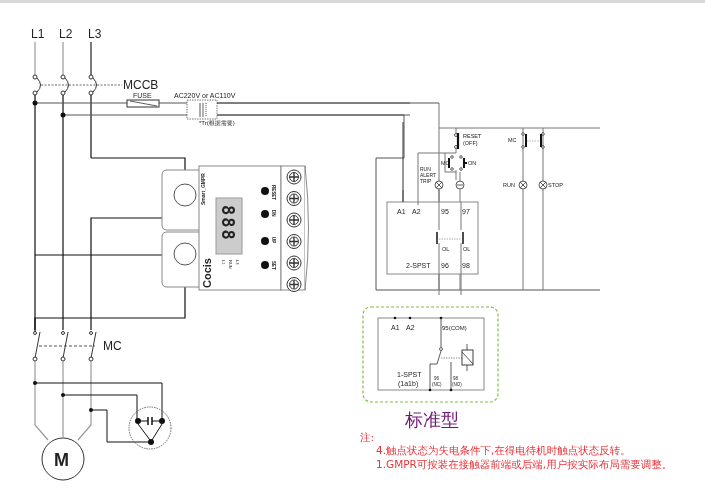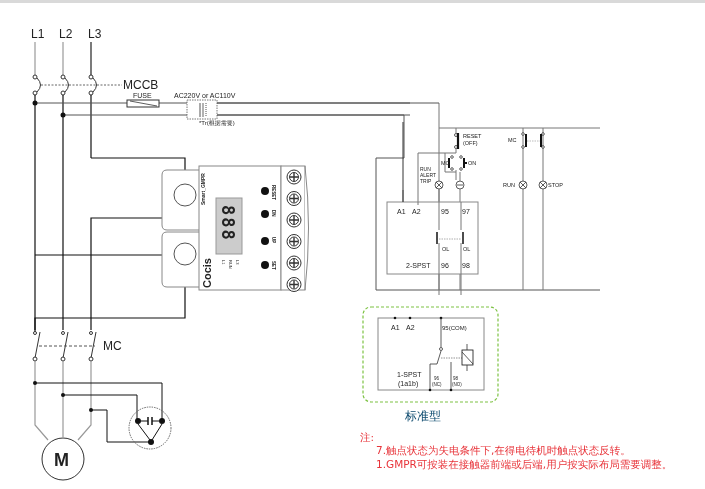--- a/index.html
+++ b/index.html
@@ -1,21 +1,21 @@
 <!DOCTYPE html>
 <html><head>
 <meta charset="utf-8">
 <style>
   html,body{margin:0;padding:0;background:#fff;}
   body{width:705px;height:489px;overflow:hidden;position:relative;font-family:"Liberation Sans",sans-serif;}
   .topbar{position:absolute;left:0;top:0;width:705px;height:3px;background:#d9d9d9;}
   svg{position:absolute;left:0;top:0;}
   .t{font-family:"Liberation Sans",sans-serif;fill:#222;}
   .note{position:absolute;color:#e8343a;font-family:"DejaVu Sans",sans-serif;font-size:10.5px;line-height:14px;white-space:nowrap;}
-  .caption{position:absolute;left:405px;top:408px;font-family:Liberation Sans, sans-serif;font-size:12px;color:#0c4a6e;}
+  .caption{position:absolute;left:405px;top:408px;font-family:Liberation Sans, sans-serif;font-size:18px;color:#701a75;}
 </style>
 </head>
 <body>
 
 <div class="topbar"></div>
 
 <svg width="705" height="489" viewBox="0 0 705 489">
 
   <text class="t" x="31" y="38" font-size="12">L1</text>
   <text class="t" x="59" y="38" font-size="12">L2</text>
@@ -296,14 +296,14 @@
   <text class="t" x="398" y="386" font-size="7">(1a1b)</text>
   <text class="t" x="434" y="380" font-size="4.5">96</text>
   <text class="t" x="432" y="386" font-size="4.5">(NC)</text>
   <text class="t" x="453" y="380" font-size="4.5">98</text>
   <text class="t" x="452" y="386" font-size="4.5">(NO)</text>
 </svg>
 
 <div class="caption">标准型</div>
 
 <div class="note" style="left:360px;top:430px;">注:</div>
-<div class="note" style="left:376px;top:443px;">7.触点状态为失电条件下,在得电待机时触点状态反转。</div>
+<div class="note" style="left:376px;top:443px;">4.触点状态为失电条件下,在得电待机时触点状态反转。</div>
 <div class="note" style="left:376px;top:457px;">1.GMPR可按装在接触器前端或后端,用户按实际布局需要调整。</div>
 
 </body></html>

